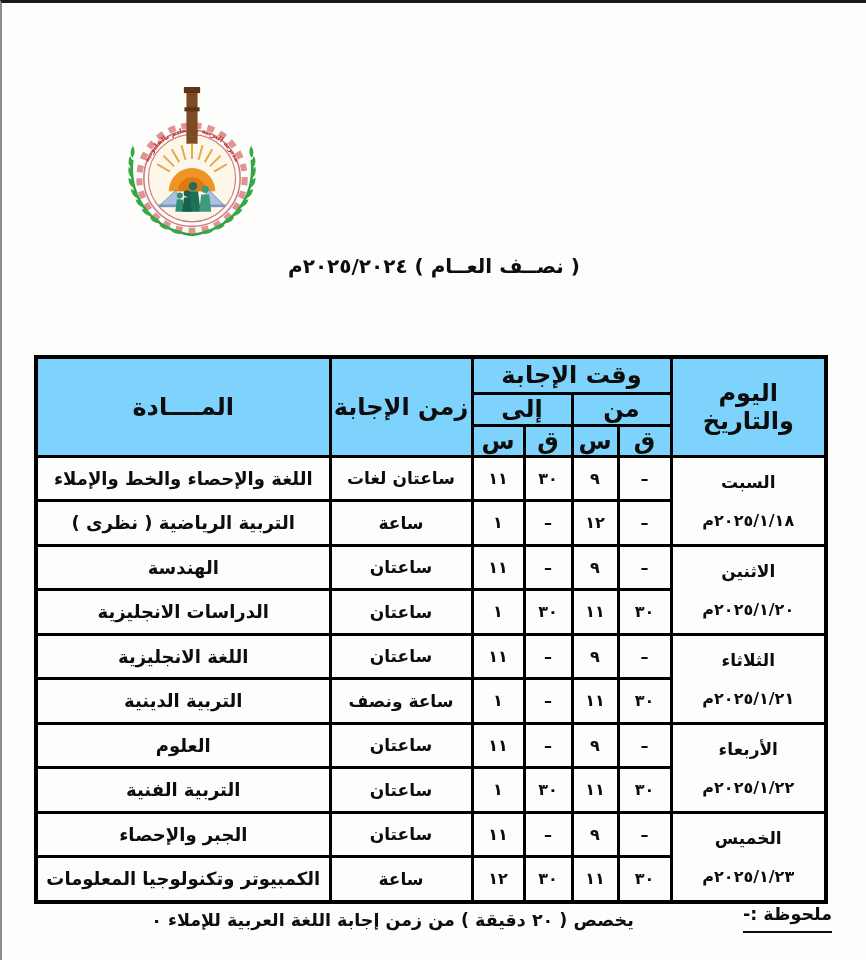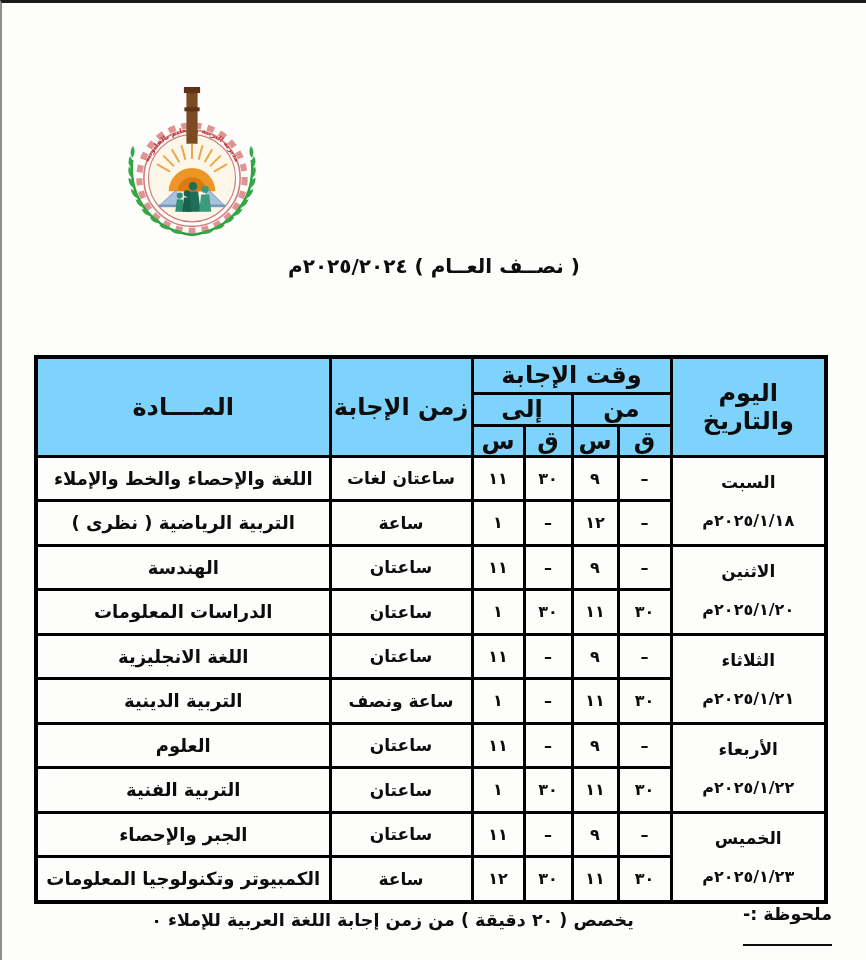--- a/index.html
+++ b/index.html
@@ -41,21 +41,21 @@
   tbody tr{height:44px;background:#fdfdfc;}
   td.subject-cell{font-size:18px;}
   td.duration-cell{font-size:17px;}
   td.time-cell{font-size:16px;}
   td.day-date-cell{padding:0;}
   .dayname{height:45px;line-height:48px;font-size:17px;}
   .daydate{height:41px;line-height:36px;font-size:16px;}
   
   .note{position:absolute;top:901px;right:34px;left:40px;display:flex;align-items:flex-start;
         font-weight:bold;font-size:17.5px;}
-  .note-label{border-bottom:2.5px solid #0d0d0d;padding-bottom:20px;white-space:nowrap;}
+  .note-label{border-bottom:2.5px solid #0d0d0d;padding-bottom:7px;white-space:nowrap;}
   .note-text{flex:1;text-align:center;padding-top:6px;}
 </style>
 </head>
 <body>
 
 <div class="page">
 
   <div class="logo">
     <svg width="188" height="152" viewBox="0 0 178 150" xmlns="http://www.w3.org/2000/svg">
       <defs>
@@ -196,21 +196,21 @@
           <td class="time-cell">١١</td>
           <td class="duration-cell">ساعتان</td>
           <td class="subject-cell">الهندسة</td>
         </tr>
         <tr>
           <td class="time-cell">٣٠</td>
           <td class="time-cell">١١</td>
           <td class="time-cell">٣٠</td>
           <td class="time-cell">١</td>
           <td class="duration-cell">ساعتان</td>
-          <td class="subject-cell">الدراسات المعلومات</td>
+          <td class="subject-cell">الدراسات الانجليزية</td>
         </tr>
         <tr>
           <td class="day-date-cell" rowspan="2">
             <div class="dayname">الثلاثاء</div>
             <div class="daydate">٢٠٢٥/١/٢١م</div>
           </td>
           <td class="time-cell">–</td>
           <td class="time-cell">٩</td>
           <td class="time-cell">–</td>
           <td class="time-cell">١١</td>

